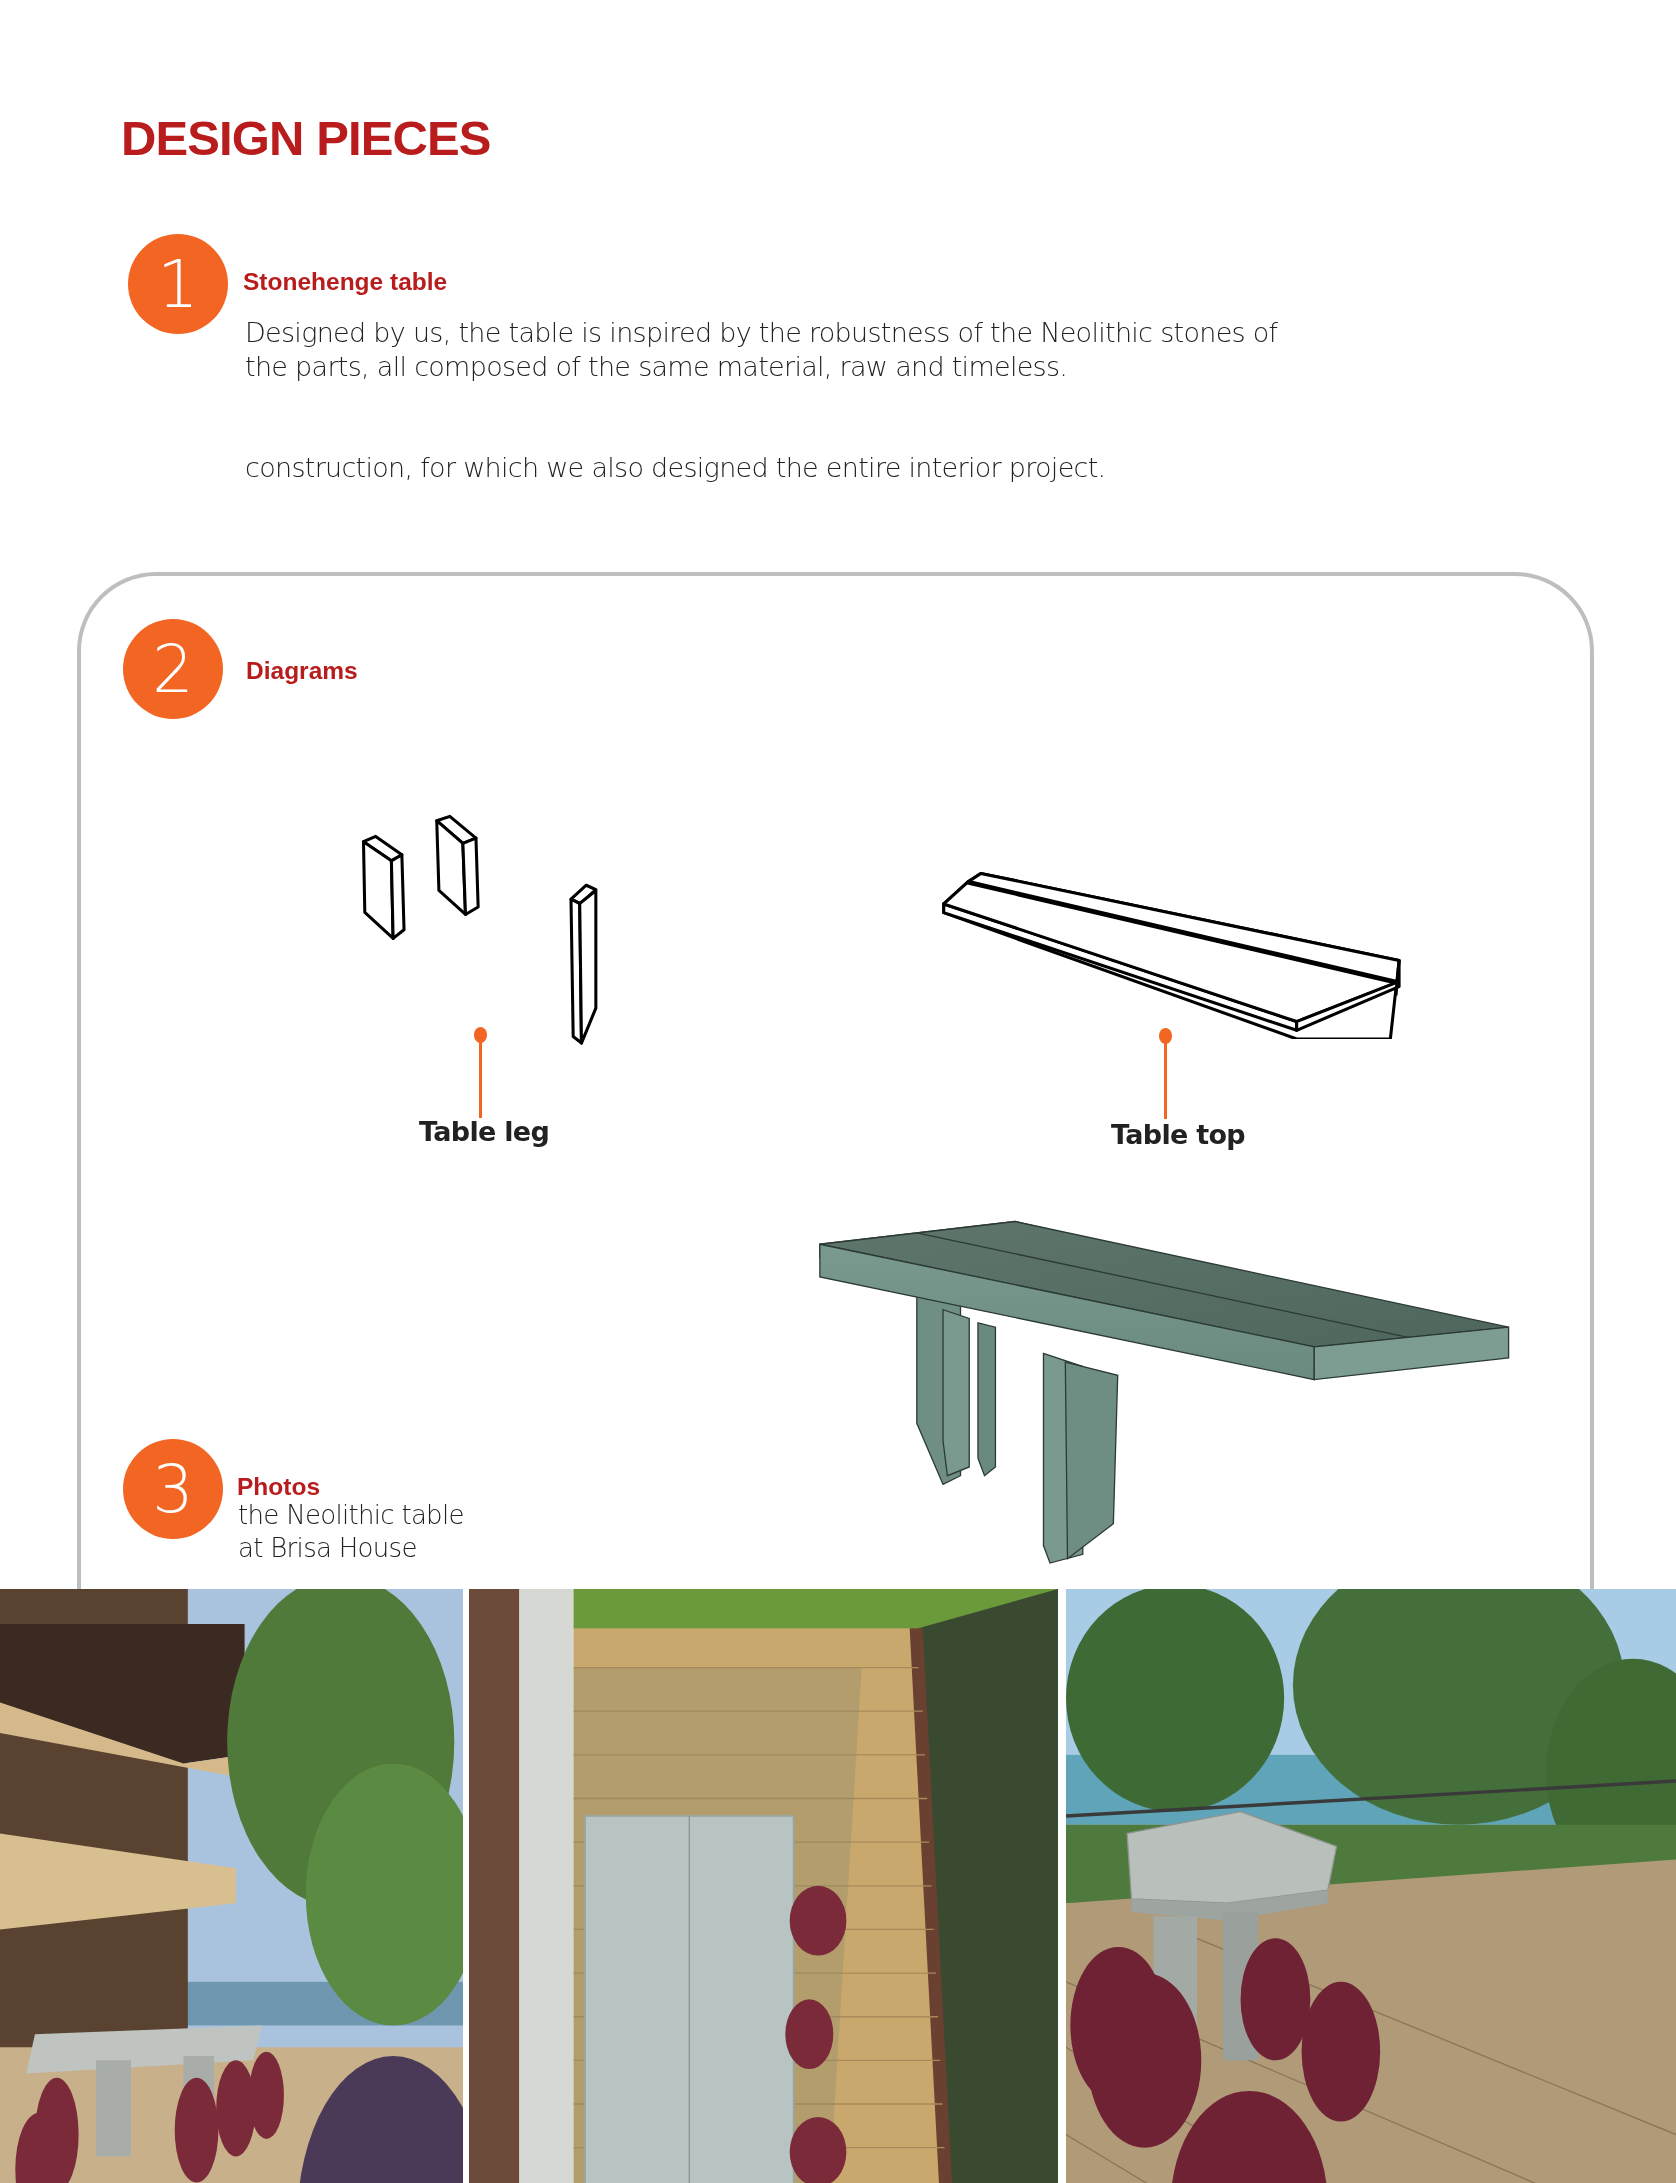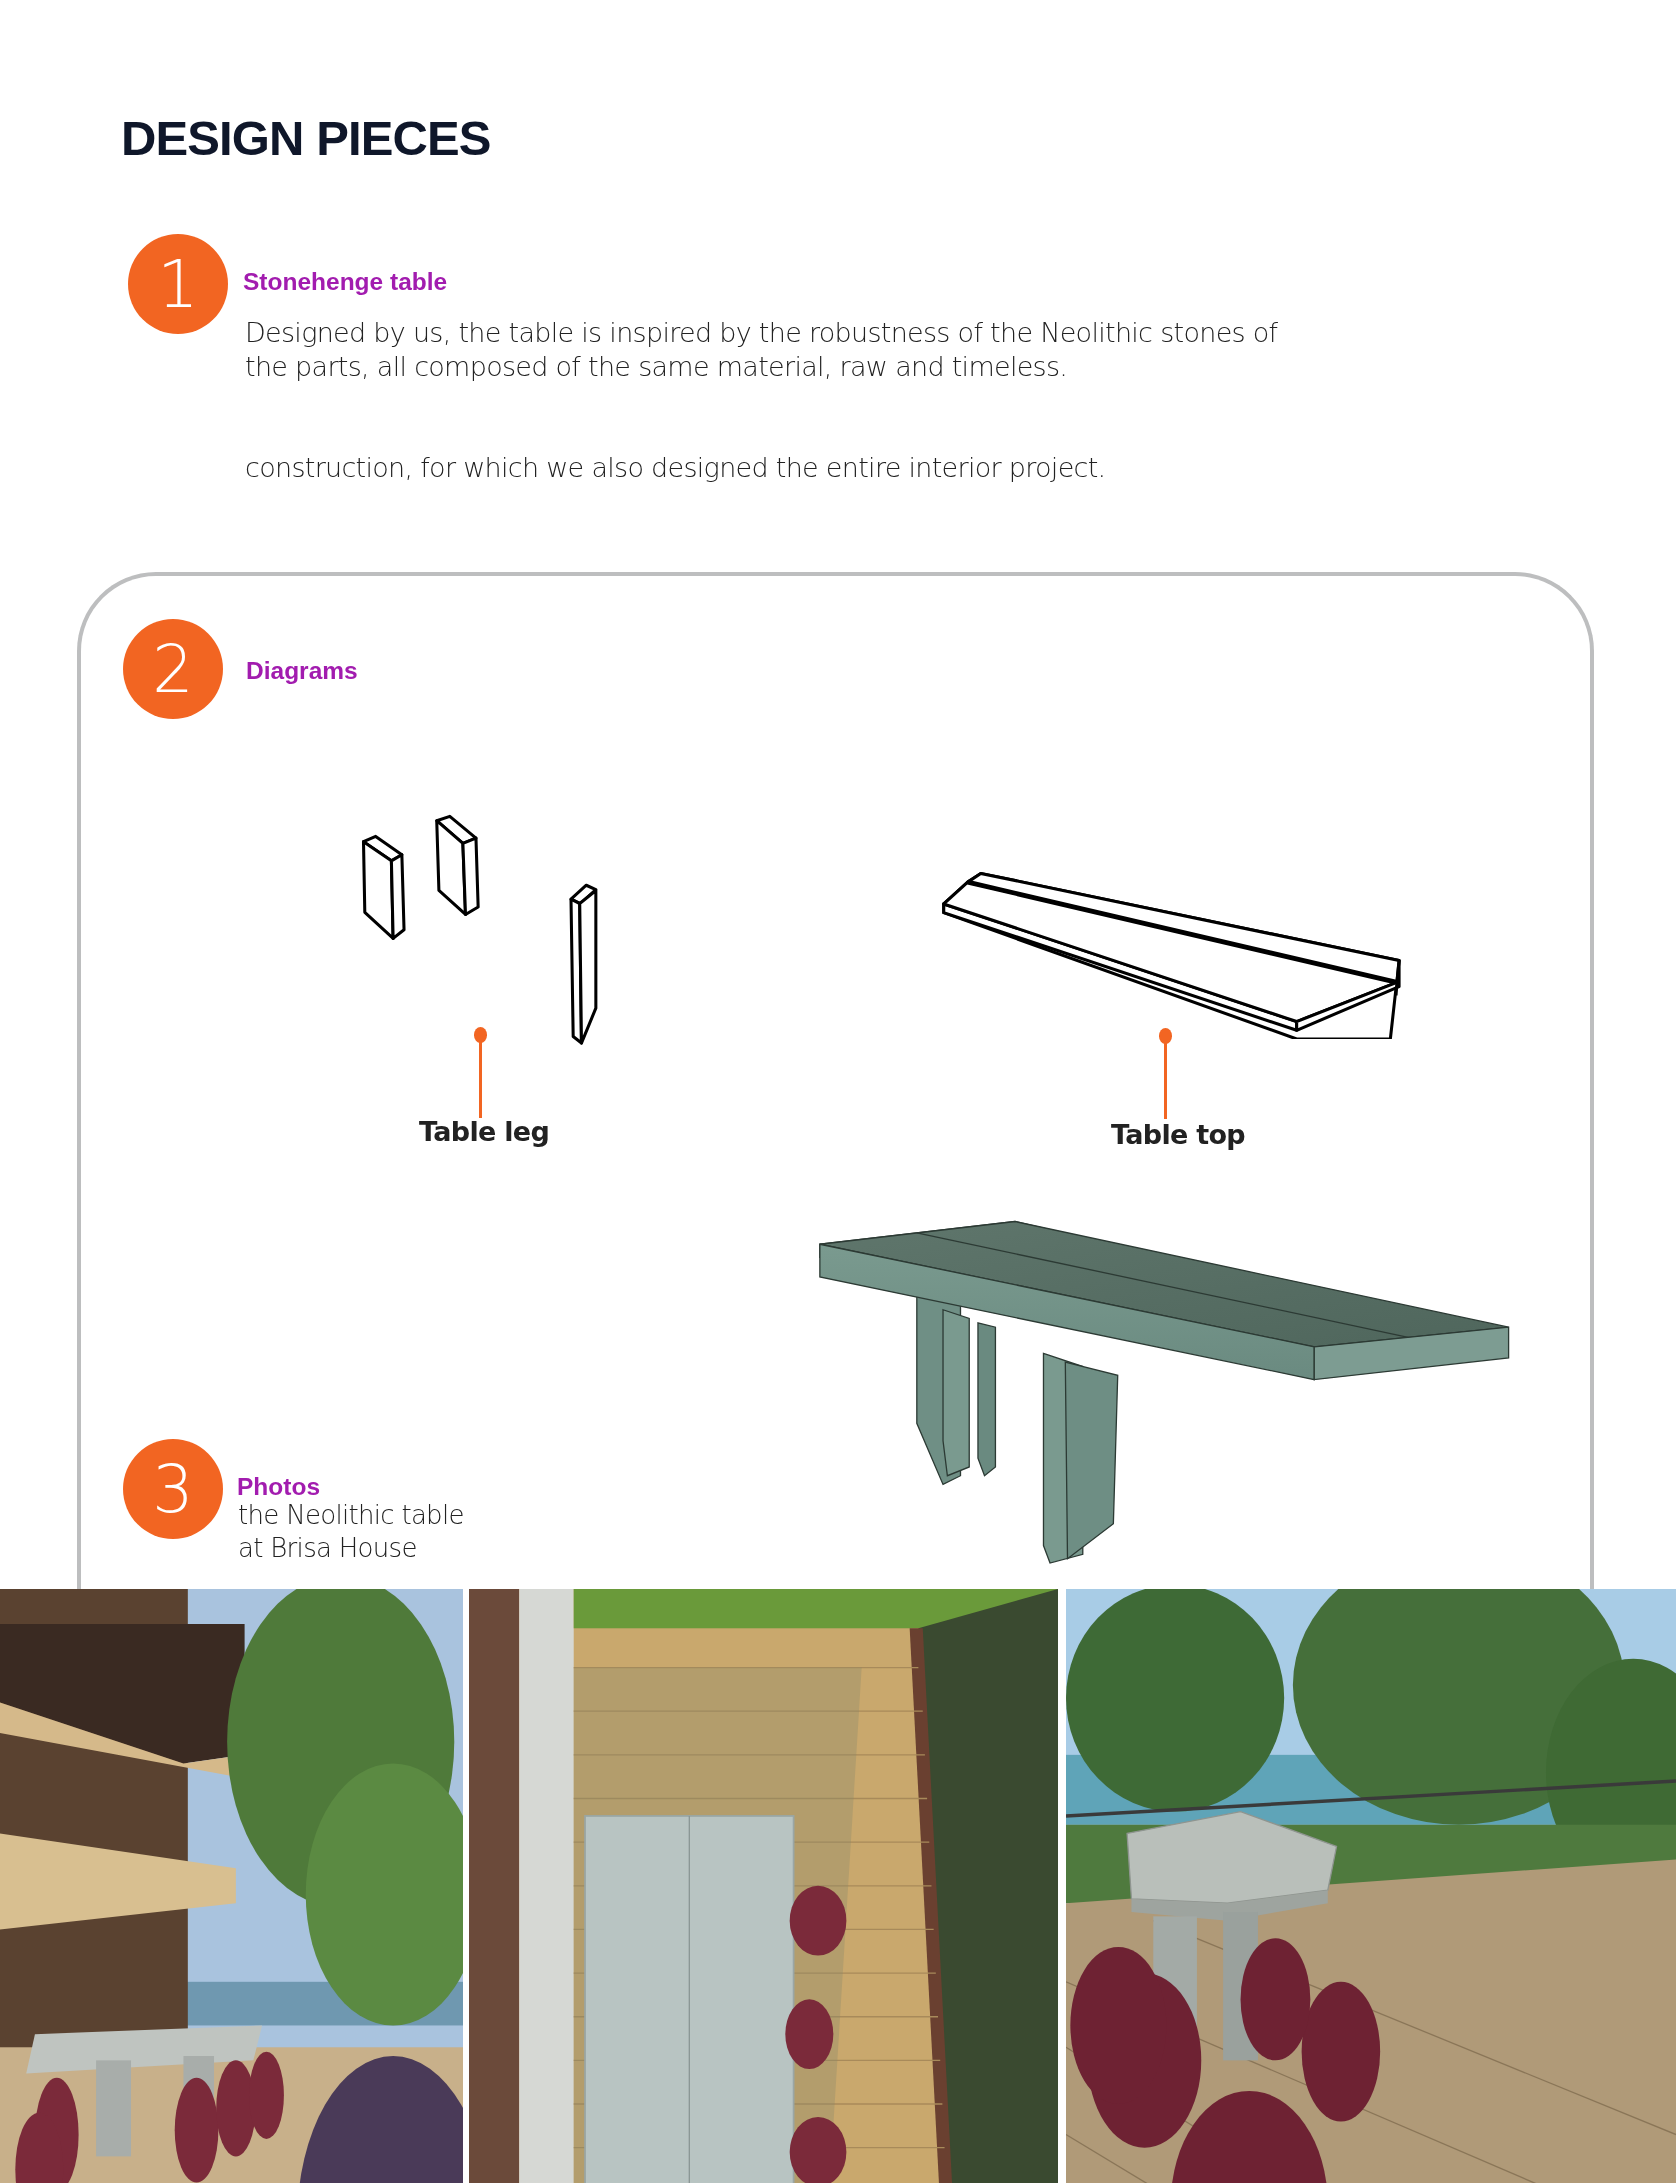--- a/index.html
+++ b/index.html
@@ -2,31 +2,31 @@
 <html style="font-size:7px"><head>
 <meta charset="utf-8">
 <style>
   * { box-sizing: border-box; margin: 0; padding: 0; }
   html, body { width: 1677px; height: 2372px; background: #ffffff; overflow: hidden; }
   body { position: relative; font-family: "Liberation Sans", "DejaVu Sans", sans-serif; color: #1a1a1a; }
 
   .page-title {
     position: absolute; left: 121px; top: 114px;
     font-family: "Liberation Sans", sans-serif; font-weight: 700;
-    font-size: 49px; letter-spacing: -0.9px; color: #0f172a; line-height: 1;
+    font-size: 49px; letter-spacing: -0.9px; color: #b91c1c; line-height: 1;
   }
 
   .badge {
     position: absolute; width: 100px; height: 100px; border-radius: 50%;
     background: #f26522; color: #ffffff;
     display: flex; align-items: center; justify-content: center;
     font-family: "DejaVu Sans", sans-serif; font-weight: 300; font-size: 65px; line-height: 1;
   }
   .sec-title {
-    position: absolute; color: #a21caf; font-weight: 700; font-size: 24.5px;
+    position: absolute; color: #b91c1c; font-weight: 700; font-size: 24.5px;
     font-family: "Liberation Sans", sans-serif; line-height: 1.2;
   }
   .body-text {
     position: absolute; font-size: 27px; line-height: 34px; color: #222;
     font-family: "DejaVu Sans", sans-serif; font-weight: 300; letter-spacing: -0.7px;
   }
 
   .frame {
     position: absolute; left: 77px; top: 572px; width: 1517px; height: 1092px;
     border: 4.4px solid #bdbebf; border-bottom: none;

